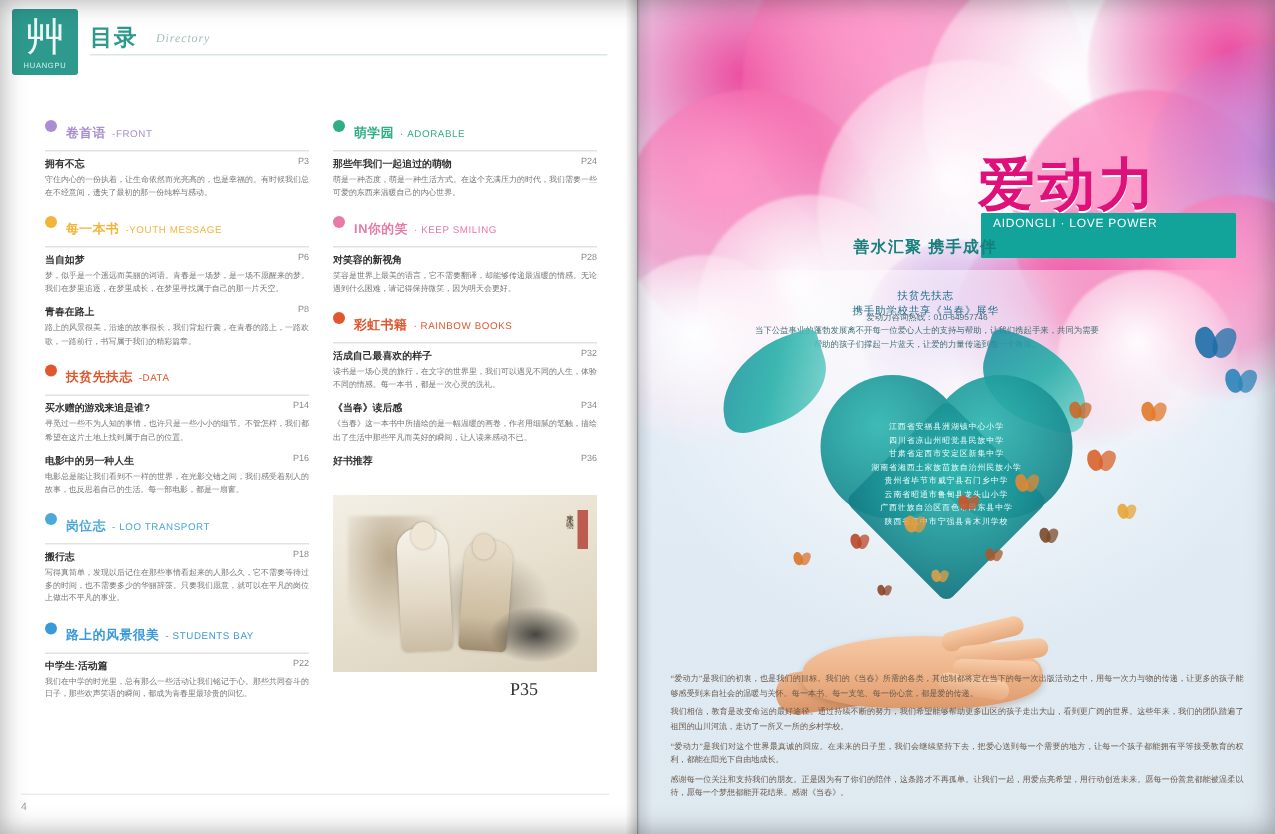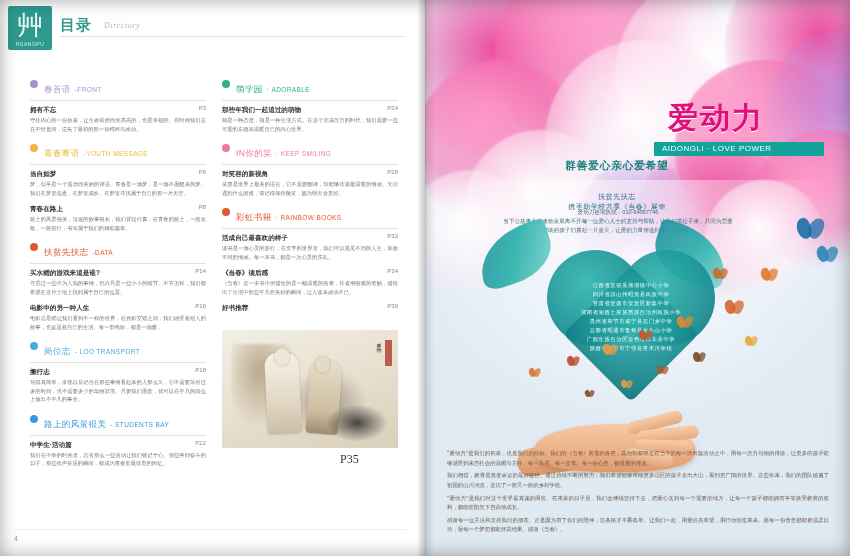--- a/index.html
+++ b/index.html
@@ -52,21 +52,21 @@
   
   .col{position:absolute;top:78px;width:176px;}
   .col-a{left:30px;}
   .col-b{left:222px;}
 
   .sec{margin-bottom:9px;}
   .sec-head{position:relative;padding-left:14px;margin-bottom:4px;}
   .dot{
     position:absolute;left:0;top:2px;width:8px;height:8px;border-radius:50%;
   }
-  .sec-cn{font-size:8.5px;font-weight:normal;letter-spacing:.4px;}
+  .sec-cn{font-size:8.5px;font-weight:bold;letter-spacing:.4px;}
   .sec-en{font-size:6.5px;letter-spacing:.4px;margin-left:4px;}
   .sec-rule{height:1px;background:#e2e2e2;margin:3px 0 4px 0;}
 
   .entry{margin-bottom:7px;position:relative;}
   .entry-title{font-size:6.6px;color:#333;font-weight:bold;line-height:9px;}
   .entry-page{
     position:absolute;right:0;top:0;font-size:6px;color:#888;
     font-family:"Liberation Sans", sans-serif;
   }
   .entry-body{
@@ -166,26 +166,26 @@
 
   
   .brand{
     position:absolute;right:22px;top:98px;width:180px;height:66px;
   }
   .brand-bg{
     position:absolute;left:0;top:0;right:0;bottom:0;
     background:linear-gradient(180deg,rgba(255,255,255,.0) 0%,rgba(255,255,255,.0) 100%);
   }
   .brand-cn{
-    position:absolute;left:20px;top:0;font-size:30px;font-weight:bold;color:#e0107a;
+    position:absolute;left:4px;top:0;font-size:38px;font-weight:bold;color:#e0107a;
     font-family:"DejaVu Sans", sans-serif;letter-spacing:2px;
     text-shadow:0 1px 0 #fff;
   }
   .brand-bar{
-    position:absolute;left:6px;top:44px;width:170px;height:14px;
+    position:absolute;left:6px;top:44px;width:170px;height:30px;
     background:#12a39a;border-radius:1px;
   }
   .brand-bar span{
     position:absolute;left:8px;top:2px;color:#ffffff;font-size:8px;letter-spacing:.5px;
   }
 
   .rp-slogan{
     position:absolute;left:92px;top:158px;width:200px;text-align:center;
     color:#17807c;font-size:10.5px;font-weight:bold;line-height:15px;
     letter-spacing:1px;
@@ -292,21 +292,21 @@
           <div class="sec">
             <div class="sec-head"><span class="dot" style="background: rgb(169, 143, 208);"></span><span class="sec-cn" style="color: rgb(169, 143, 208);">卷首语</span><span class="sec-en" style="color: rgb(169, 143, 208);">-FRONT</span></div>
             <div class="sec-rule"></div>
             <div class="entry">
               <div class="entry-title">拥有不忘</div>
               <div class="entry-page">P3</div>
               <div class="entry-body">守住内心的一份执着，让生命依然而光亮高的，也是幸福的。有时候我们总在不经意间，遗失了最初的那一份纯粹与感动。</div>
             </div>
           </div>
           <div class="sec">
-            <div class="sec-head"><span class="dot" style="background: rgb(242, 181, 60);"></span><span class="sec-cn" style="color: rgb(242, 181, 60);">青春寄语</span><span class="sec-en" style="color: rgb(242, 181, 60);">-YOUTH MESSAGE</span></div>
+            <div class="sec-head"><span class="dot" style="background: rgb(242, 181, 60);"></span><span class="sec-cn" style="color: rgb(242, 181, 60);">每一本书</span><span class="sec-en" style="color: rgb(242, 181, 60);">-YOUTH MESSAGE</span></div>
             <div class="sec-rule"></div>
             <div class="entry">
               <div class="entry-title">当自如梦</div>
               <div class="entry-page">P6</div>
               <div class="entry-body">梦，似乎是一个遥远而美丽的词语。青春是一场梦，是一场不愿醒来的梦。我们在梦里追逐，在梦里成长，在梦里寻找属于自己的那一片天空。</div>
             </div>
             <div class="entry">
               <div class="entry-title">青春在路上</div>
               <div class="entry-page">P8</div>
               <div class="entry-body">路上的风景很美，沿途的故事很长，我们背起行囊，在青春的路上，一路欢歌，一路前行，书写属于我们的精彩篇章。</div>
@@ -424,21 +424,21 @@
 
     <div class="brand">
       <div class="brand-bg"></div>
       <div class="brand-cn">爱动力</div>
       <div class="brand-bar">
         <span>AIDONGLI · LOVE POWER</span>
       </div>
     </div>
 
     <div class="rp-slogan">
-      <div>群善爱心亲心爱希望</div>
+      <div>善水汇聚 携手成伴</div>
     </div>
     <div class="rp-hot">
       <div>扶贫先扶志</div>
       <div>携手助学校共享《当春》展华</div>
     </div>
     <div class="rp-note">
       <div>爱动力咨询热线：010-64957746</div>
       <div>当下公益事业的蓬勃发展离不开每一位爱心人士的支持与帮助，让我们携起手来，共同为需要帮助的孩子们撑起一片蓝天，让爱的力量传递到每一个角落。</div>
     </div>
 

